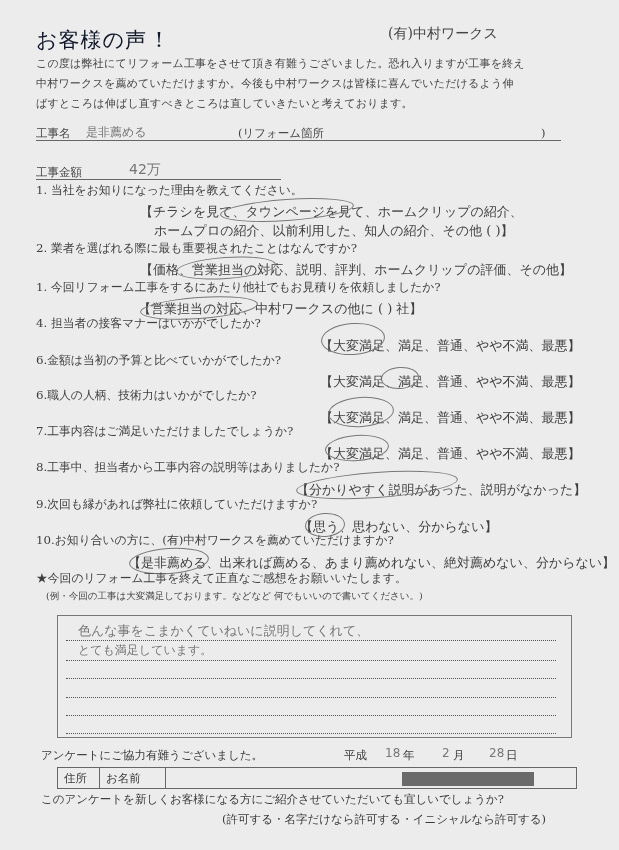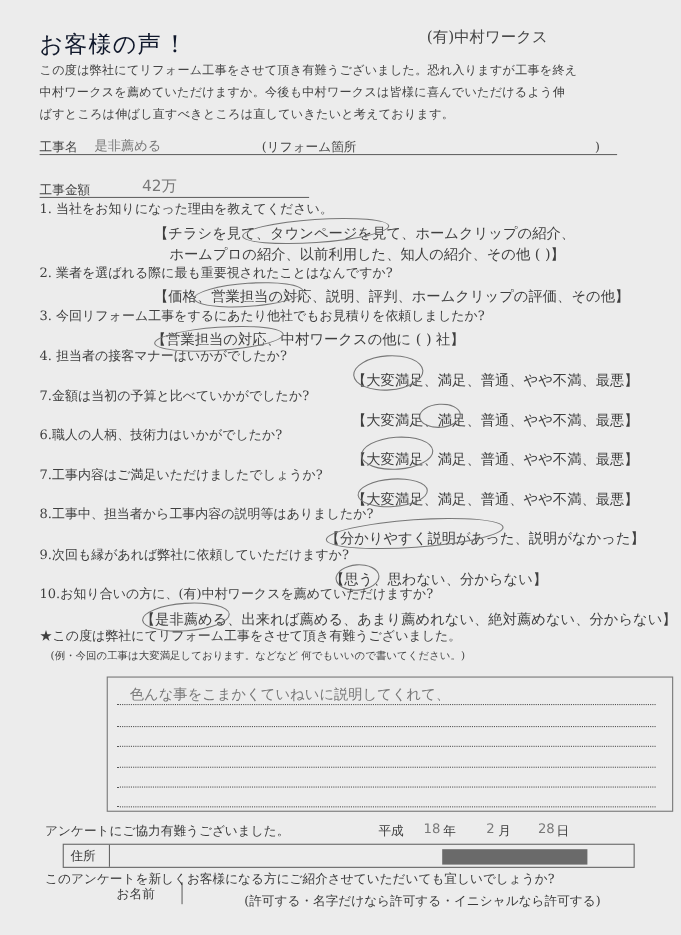--- a/index.html
+++ b/index.html
@@ -17,21 +17,21 @@
   .label { font-size:11.5px; color:#444; }
   .hand { font-family:"DejaVu Sans", "Liberation Sans", sans-serif; color:#777; font-size:12px; }
   .q { left:36px; font-size:11.8px; color:#3f3f3f;text-align:center; }
   .opt { font-size:13px; color:#3f3f3f; }
   .circle {
     position:absolute; border:1px solid #777; border-radius:50%;
     transform:rotate(-4deg); pointer-events:auto;
   }
   .commentbox {
     position:absolute; left:57px; top:615px; width:513px; height:121px;
-    border:1.5px solid #777; border-right-width:1px;margin-left:40px;
+    border:1.5px solid #777; border-right-width:1px;
   }
   .dotline { position:absolute; left:8px; width:490px; border-bottom:1px dotted #555; }
   .cline { position:absolute; left:20px; font-size:12.5px; }
   .ftable {
     position:absolute; left:57px; top:767px; width:518px; height:20px;
     border:1px solid #666; display:flex;
   }
   .ftable .cell { border-right:1px solid #666; height:100%; display:flex; align-items:center; padding-left:6px; box-sizing:border-box; font-size:11.5px; }
   .redact { background:#6a6a6a; position:absolute; left:402px; top:772px; width:132px; height:14px; }
 </style>
@@ -57,29 +57,29 @@
 
 <div class="abs q" style="top:183px">1. 当社をお知りになった理由を教えてください。</div>
 <div class="abs opt" style="left:140px; top:203px">【チラシを見て、タウンページを見て、ホームクリップの紹介、</div>
 <div class="abs opt" style="left:154px; top:222px">ホームプロの紹介、以前利用した、知人の紹介、その他 (                    )】</div>
 <div class="circle" style="left:220px; top:199px; width:132px; height:20px;"></div>
 
 <div class="abs q" style="top:241px">2. 業者を選ばれる際に最も重要視されたことはなんですか?</div>
 <div class="abs opt" style="left:140px; top:261px">【価格、営業担当の対応、説明、評判、ホームクリップの評価、その他】</div>
 <div class="circle" style="left:176px; top:257px; width:98px; height:20px;"></div>
 
-<div class="abs q" style="top:280px">3. 今回リフォーム工事をするにあたり他社でもお見積りを依頼しましたか?</div>
+<div class="abs q" style="top:280px">1. 今回リフォーム工事をするにあたり他社でもお見積りを依頼しましたか?</div>
 <div class="abs opt" style="left:138px; top:300px">【営業担当の対応、中村ワークスの他に (          ) 社】</div>
 <div class="circle" style="left:140px; top:297px; width:116px; height:20px;"></div>
 
 <div class="abs q" style="top:316px">4. 担当者の接客マナーはいかがでしたか?</div>
 <div class="abs opt" style="left:320px; top:337px">【大変満足、満足、普通、やや不満、最悪】</div>
 <div class="circle" style="left:321px; top:323px; width:62px; height:30px;"></div>
 
-<div class="abs q" style="top:353px">7.金額は当初の予算と比べていかがでしたか?</div>
+<div class="abs q" style="top:353px">6.金額は当初の予算と比べていかがでしたか?</div>
 <div class="abs opt" style="left:320px; top:373px">【大変満足、満足、普通、やや不満、最悪】</div>
 <div class="circle" style="left:381px; top:367px; width:36px; height:20px;"></div>
 
 <div class="abs q" style="top:388px">6.職人の人柄、技術力はいかがでしたか?</div>
 <div class="abs opt" style="left:320px; top:409px">【大変満足、満足、普通、やや不満、最悪】</div>
 <div class="circle" style="left:328px; top:397px; width:64px; height:28px;"></div>
 
 <div class="abs q" style="top:424px">7.工事内容はご満足いただけましたでしょうか?</div>
 <div class="abs opt" style="left:320px; top:445px">【大変満足、満足、普通、やや不満、最悪】</div>
 <div class="circle" style="left:325px; top:435px; width:62px; height:24px;"></div>
@@ -89,43 +89,44 @@
 <div class="circle" style="left:296px; top:472px; width:160px; height:24px;"></div>
 
 <div class="abs q" style="top:497px">9.次回も縁があれば弊社に依頼していただけますか?</div>
 <div class="abs opt" style="left:300px; top:518px">【思う、思わない、分からない】</div>
 <div class="circle" style="left:305px; top:513px; width:38px; height:22px;"></div>
 
 <div class="abs q" style="top:533px">10.お知り合いの方に、(有)中村ワークスを薦めていただけますか?</div>
 <div class="abs opt" style="left:128px; top:554px">【是非薦める、出来れば薦める、あまり薦めれない、絶対薦めない、分からない】</div>
 <div class="circle" style="left:129px; top:548px; width:78px; height:24px;"></div>
 
-<div class="abs q" style="top:571px">★この度は弊社にてリフォーム工事をさせて頂き有難うございました。</div>
+<div class="abs q" style="top:571px">★今回のリフォーム工事を終えて正直なご感想をお願いいたします。</div>
 <div class="abs" style="left:46px; top:590px; font-size:9.5px; color:#444;">(例・今回の工事は大変満足しております。などなど 何でもいいので書いてください。)</div>
 
 <div class="commentbox">
   <div class="dotline" style="top:24px"></div>
   <div class="dotline" style="top:44px"></div>
   <div class="dotline" style="top:62px"></div>
   <div class="dotline" style="top:81px"></div>
   <div class="dotline" style="top:99px"></div>
   <div class="dotline" style="top:117px"></div>
   <div class="abs hand cline" style="top:6px; font-size:13px;">色んな事をこまかくていねいに説明してくれて、</div>
+  <div class="abs hand cline" style="top:26px; font-size:12px;">とても満足しています。</div>
 </div>
 
 <div class="abs" style="left:41px; top:748px; font-size:11.5px;">アンケートにご協力有難うございました。</div>
 <div class="abs" style="left:344px; top:748px; font-size:11.5px;">平成</div>
 <div class="abs hand" style="left:385px; top:746px; font-size:12px;">18</div>
 <div class="abs" style="left:403px; top:748px; font-size:11.5px;">年</div>
 <div class="abs hand" style="left:442px; top:746px; font-size:12px;">2</div>
 <div class="abs" style="left:453px; top:748px; font-size:11.5px;">月</div>
 <div class="abs hand" style="left:489px; top:746px; font-size:12px;">28</div>
 <div class="abs" style="left:506px; top:748px; font-size:11.5px;">日</div>
 
 <div class="ftable">
   <div class="cell" style="width:42px;">住所</div>
-  <div class="cell" style="width:66px;margin-top:34px;">お名前</div>
+  <div class="cell" style="width:66px;">お名前</div>
   <div class="cell" style="flex:1; border-right:none;"></div>
 </div>
 <div class="redact"></div>
 
 <div class="abs" style="left:41px; top:792px; font-size:11.5px;">このアンケートを新しくお客様になる方にご紹介させていただいても宜しいでしょうか?</div>
 <div class="abs" style="left:222px; top:812px; font-size:11.5px;">(許可する・名字だけなら許可する・イニシャルなら許可する)</div>
 
 </body></html>

